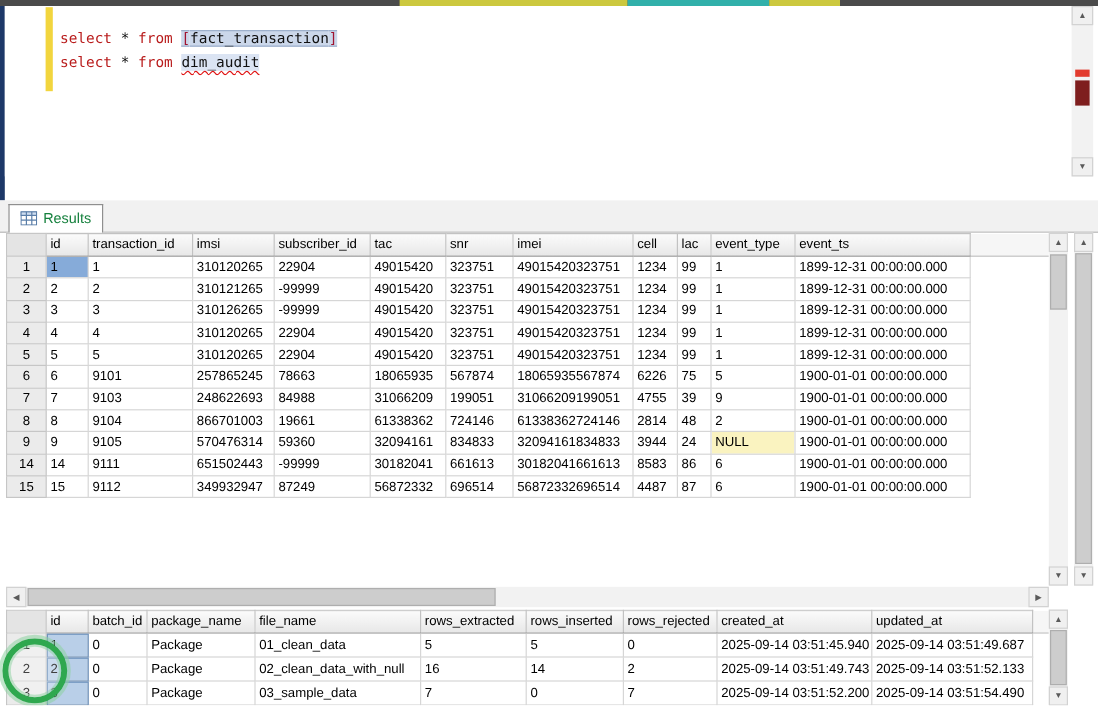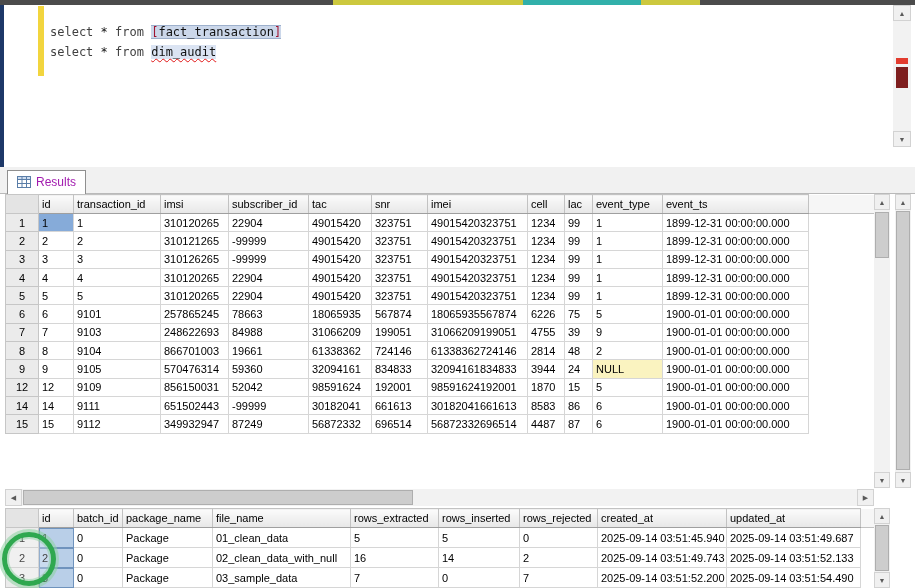--- a/index.html
+++ b/index.html
@@ -13,21 +13,21 @@
   .seg-teal{left:523px;width:118px;background:#31b0aa;}
   .seg-y2{left:641px;width:59px;background:#ccc83e;}
 
   
   .win-border{position:absolute;left:0;top:5px;width:4px;height:162px;background:#1d3868;}
   .editor{position:absolute;left:4px;top:5px;width:889px;height:142px;background:#fff;}
   .change-bar{position:absolute;left:34px;top:1px;width:6px;height:70px;background:#f2d53e;}
   .code{position:absolute;left:46px;top:17px;font-family:"DejaVu Sans Mono","Liberation Mono",monospace;
         font-size:12px;line-height:20px;white-space:pre;}
   .code-line{height:20px;}
-  .tok-kw{color:#404040;}
+  .tok-kw{color:#b91c1c;}
   .tok-pl{color:#101010;}
   .tok-brk{color:#a01430;background:#cbd7ea;box-shadow:inset 0 1px 0 #9db0cc,inset 0 -1px 0 #9db0cc;}
   .tok-idsel{color:#101010;background:#cbd7ea;box-shadow:inset 0 1px 0 #9db0cc,inset 0 -1px 0 #9db0cc;}
   .tok-err{color:#101010;background:#dbe4f3;
            text-decoration-line:underline;text-decoration-style:wavy;
            text-decoration-color:#e01414;text-decoration-thickness:1px;text-underline-offset:2px;}
 
   
   .vscroll{position:absolute;background:#f2f2f2;}
   .sb-btn{position:absolute;left:0;width:100%;height:16px;background:#f0f0f0;border:1px solid #d2d2d2;
@@ -49,21 +49,21 @@
               display:flex;align-items:center;justify-content:center;font-size:6px;color:#444;}
   .hs-btn{position:absolute;top:1px;width:17px;height:17px;background:#f0f0f0;border:1px solid #d2d2d2;
           box-sizing:border-box;display:flex;align-items:center;justify-content:center;font-size:7px;color:#5a5a5a;}
   .hs-track{position:absolute;left:81px;top:1px;width:792px;height:17px;background:#f0f0f0;}
   .hs-corner{position:absolute;left:890px;top:0;width:21px;height:20px;background:#e2e2e2;}
 
   
   .tabs-bar{position:absolute;left:0;top:167px;width:915px;height:27px;background:#f1f1f1;
             border-bottom:1px solid #b9b9b9;box-sizing:border-box;display:flex;align-items:flex-end;padding-left:7px;}
   .tab{display:inline-flex;align-items:center;gap:5px;padding:3px 9px 4px;font-size:12px;
-       border:1px solid #b5b5b5;border-bottom:none;background:#ececec;color:#a21caf;height:23px;box-sizing:border-box;}
+       border:1px solid #b5b5b5;border-bottom:none;background:#ececec;color:#15803d;height:23px;box-sizing:border-box;}
   .tab.active{background:#fff;border-color:#8f8f8f;margin-bottom:-1px;height:24px;}
   .tab-icon{display:inline-flex;width:14px;height:12px;}
 
   
   .grid-wrap{position:absolute;overflow:hidden;background:#fff;}
   .grid1-wrap{left:5px;top:194px;width:869px;height:294px;}
   .grid2-wrap{left:5px;top:508px;width:869px;height:80px;}
   table.grid{border-collapse:collapse;table-layout:fixed;width:869px;font-size:11px;}
   .grid th,.grid td{border:1px solid #d6d6d6;padding:0 3px;white-space:nowrap;overflow:hidden;
                     text-align:left;font-weight:normal;}
@@ -301,35 +301,20 @@
             <td>32094161</td>
             <td>834833</td>
             <td>32094161834833</td>
             <td>3944</td>
             <td>24</td>
             <td class="null-cell">NULL</td>
             <td>1900-01-01 00:00:00.000</td>
             <td class="filler"></td>
           </tr>
           <tr>
-            <th class="rh">12</th>
-            <td>12</td>
-            <td>9109</td>
-            <td>856150031</td>
-            <td>52042</td>
-            <td>98591624</td>
-            <td>192001</td>
-            <td>98591624192001</td>
-            <td>1870</td>
-            <td>15</td>
-            <td>5</td>
-            <td>1900-01-01 00:00:00.000</td>
-            <td class="filler"></td>
-          </tr>
-          <tr>
             <th class="rh">14</th>
             <td>14</td>
             <td>9111</td>
             <td>651502443</td>
             <td>-99999</td>
             <td>30182041</td>
             <td>661613</td>
             <td>30182041661613</td>
             <td>8583</td>
             <td>86</td>

